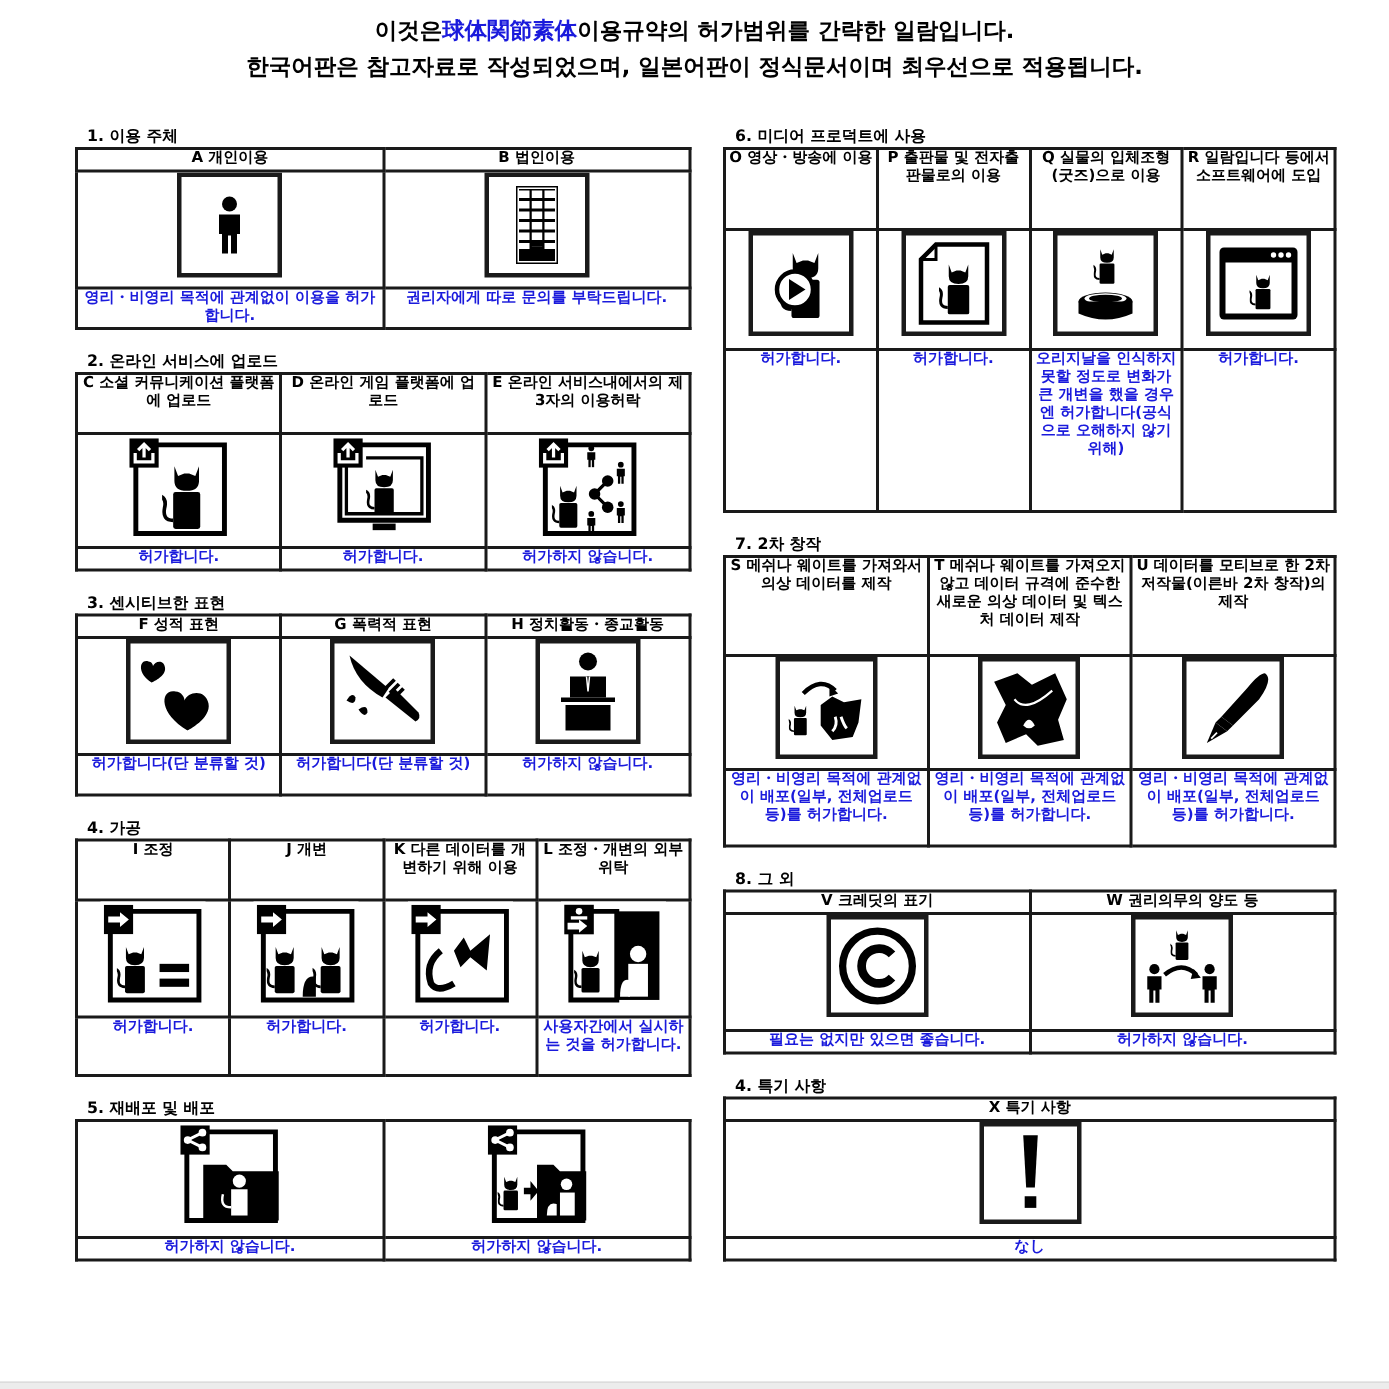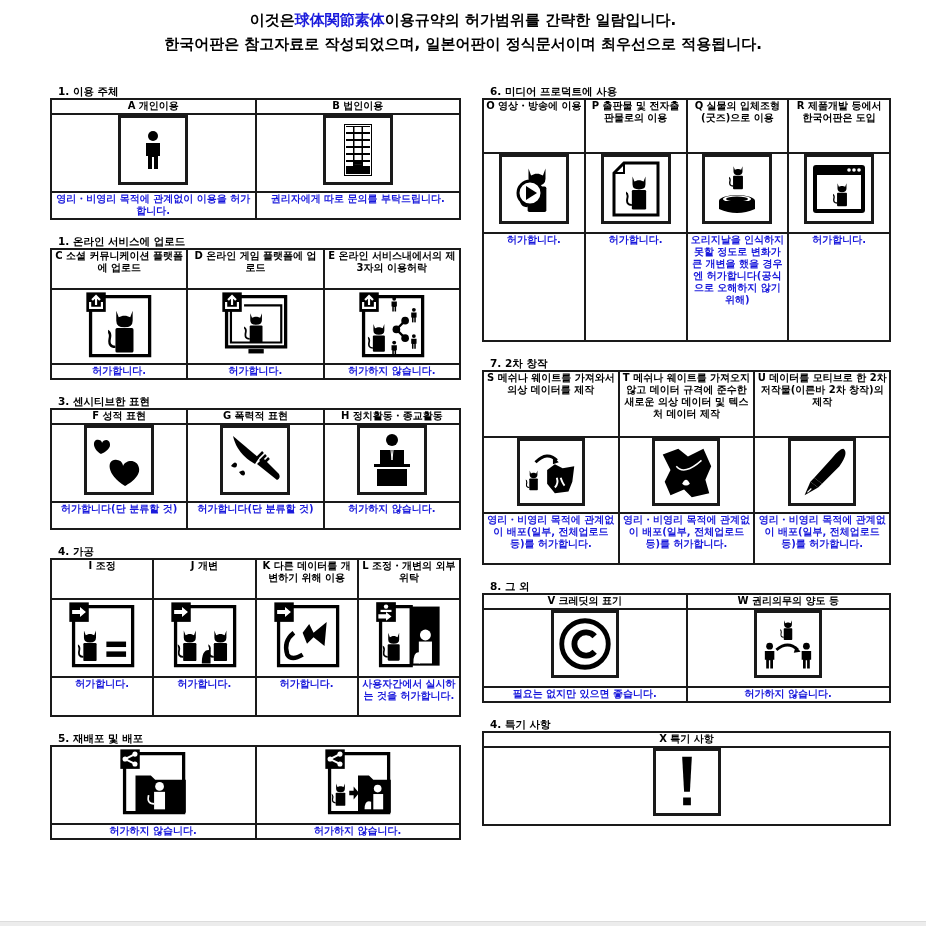--- a/index.html
+++ b/index.html
@@ -112,21 +112,21 @@
         <td class="verdict" style="height:25px">영리・비영리 목적에 관계없이 이용을 허가합니다.</td>
         <td class="verdict">권리자에게 따로 문의를 부탁드립니다.</td>
       </tr>
     </tbody>
       </table>
   </div>
 
   <div style="height:14px"></div>
 
   <div class="section">
-    <div class="section-title">1. 온라인 서비스에 업로드</div>
+    <div class="section-title">2. 온라인 서비스에 업로드</div>
     <table class="grid">
       <tbody>
           <tr>
         <td class="label" style="height:38px">C 소셜 커뮤니케이션 플랫폼에 업로드</td>
         <td class="label">D 온라인 게임 플랫폼에 업로드</td>
         <td class="label">E 온라인 서비스내에서의 제3자의 이용허락</td>
       </tr>
       <tr>
         <td class="iconcell" style="height:72px">
           <span class="ibox" style="width:70px;height:70px;border:none">
@@ -345,21 +345,21 @@
 <div class="col col-right">
 
   <div class="section">
     <div class="section-title">6. 미디어 프로덕트에 사용</div>
     <table class="grid">
       <tbody>
           <tr>
         <td class="label" style="height:52px">O 영상・방송에 이용</td>
         <td class="label">P 출판물 및 전자출판물로의 이용</td>
         <td class="label">Q 실물의 입체조형(굿즈)으로 이용</td>
-        <td class="label">R 제품개발 등에서 한국어판은 도입</td>
+        <td class="label">R 일람입니다 등에서 소프트웨어에 도입</td>
       </tr>
       <tr>
         <td class="iconcell" style="height:78px">
           <span class="ibox" style="width:70px;height:70px">
             <svg viewBox="0 0 64 64">
               <use href="#cat" x="18" y="4" width="34" height="56"></use>
               <circle cx="28" cy="36" r="12" fill="#fff" stroke="#000" stroke-width="3"></circle>
               <path d="M24 29 L35 36 L24 43 Z" fill="#000"></path>
             </svg>
           </span>
@@ -510,18 +510,21 @@
       <tr>
         <td class="iconcell" style="height:76px">
           <span class="ibox" style="width:68px;height:68px">
             <svg viewBox="0 0 64 64">
               <path d="M27 6 H37 L35 42 H29 Z" fill="#000"></path>
               <rect x="28" y="48" width="8" height="8" fill="#000"></rect>
             </svg>
           </span>
         </td>
       </tr>
+      <tr>
+        <td class="verdict" style="height:13px">なし</td>
+      </tr>
     </tbody>
       </table>
   </div>
 </div>
 
 <div class="footer-line"></div>
 
 </body></html>

